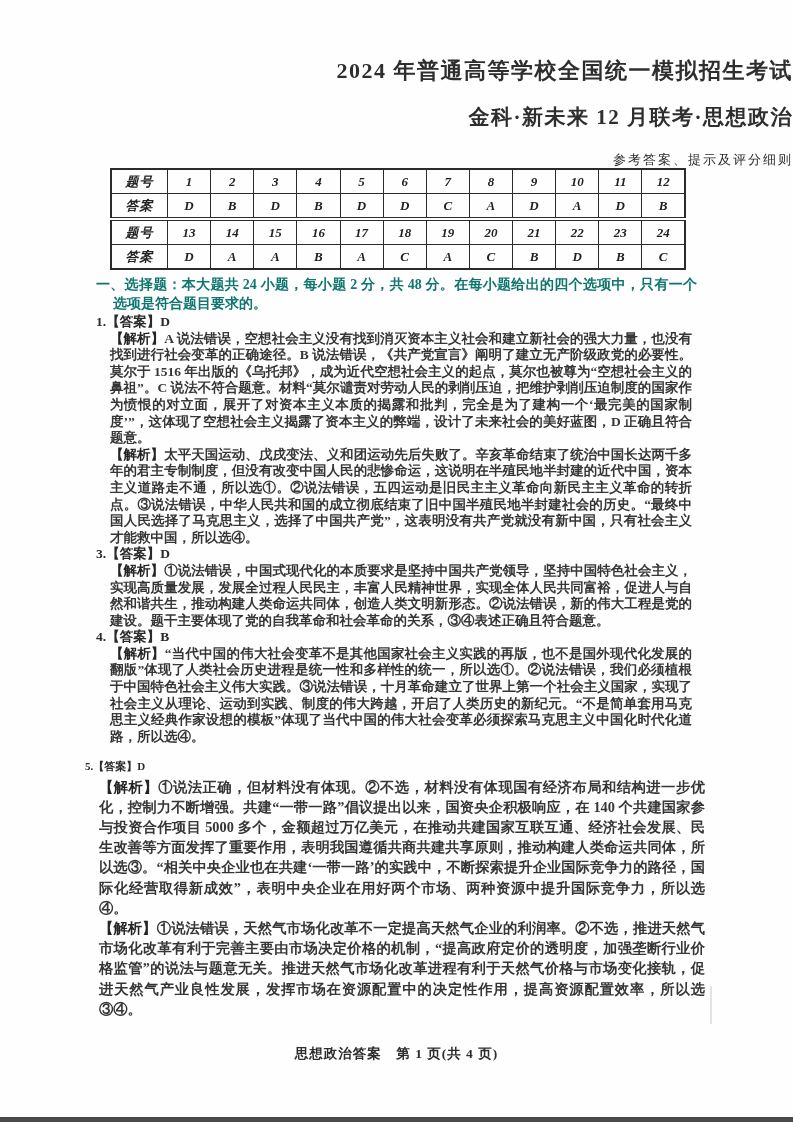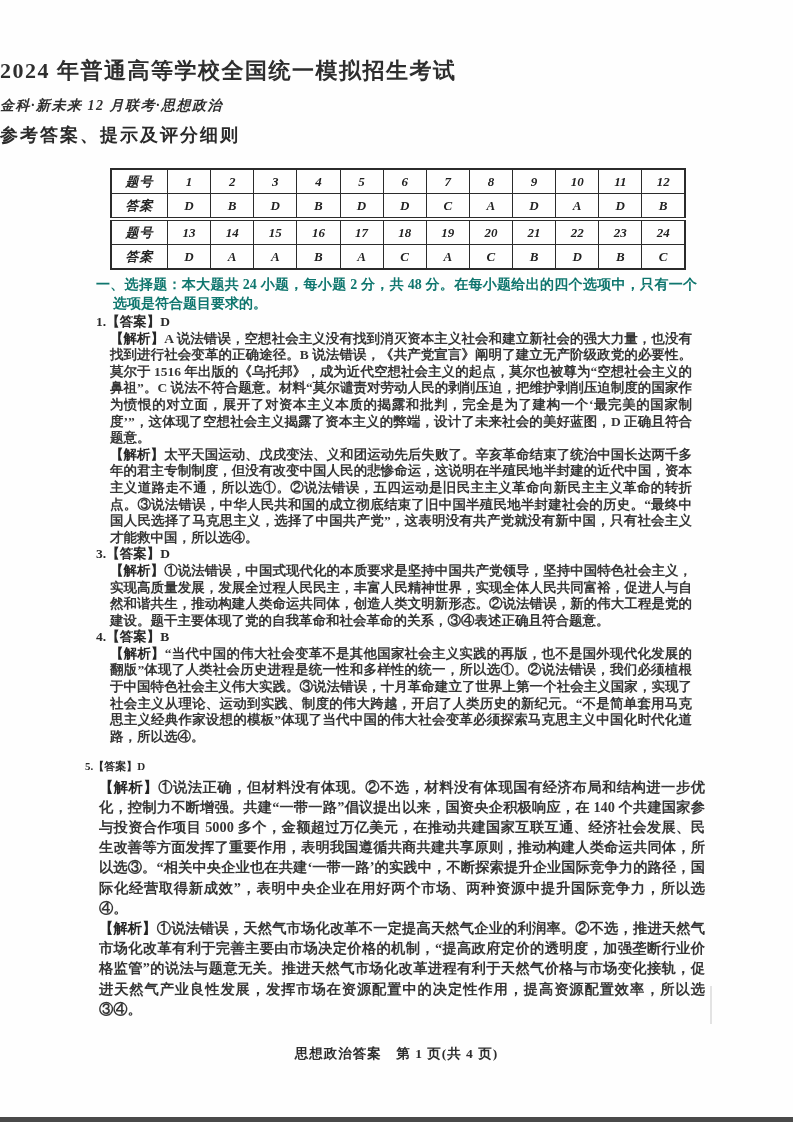--- a/index.html
+++ b/index.html
@@ -7,24 +7,24 @@
     width:793px;height:1122px;
     background:#ffffff;
     font-family:"Liberation Serif","DejaVu Serif",serif;
     color:#333;
     position:relative;
     overflow:hidden;
   }
   .page{position:absolute;inset:0;background:#fefefe;}
 
   
-  .titles{position:absolute;top:56px;left:0;width:100%;text-align:left;color:#2e2e2e;}
+  .titles{position:absolute;top:56px;left:0;width:100%;text-align:right;color:#2e2e2e;}
   .t1{font-size:22px;font-weight:700;letter-spacing:1.5px;}
-  .t2{font-size:14px;font-weight:700;letter-spacing:1.5px;margin-top:11px;font-style:italic;}
-  .t3{font-size:18px;font-weight:700;letter-spacing:2px;margin-top:8px;color:#2a2a2a;}
+  .t2{font-size:21px;font-weight:700;letter-spacing:1.5px;margin-top:17px;}
+  .t3{font-size:13px;font-weight:400;letter-spacing:2px;margin-top:20px;color:#2a2a2a;}
 
   
   table.answers{
     position:absolute;left:110px;top:168px;width:576px;
     border-collapse:collapse;table-layout:fixed;
     border:2px solid #2b2b2b;
   }
   table.answers td{
     border:1.5px solid #2b2b2b;
     text-align:center;vertical-align:middle;

